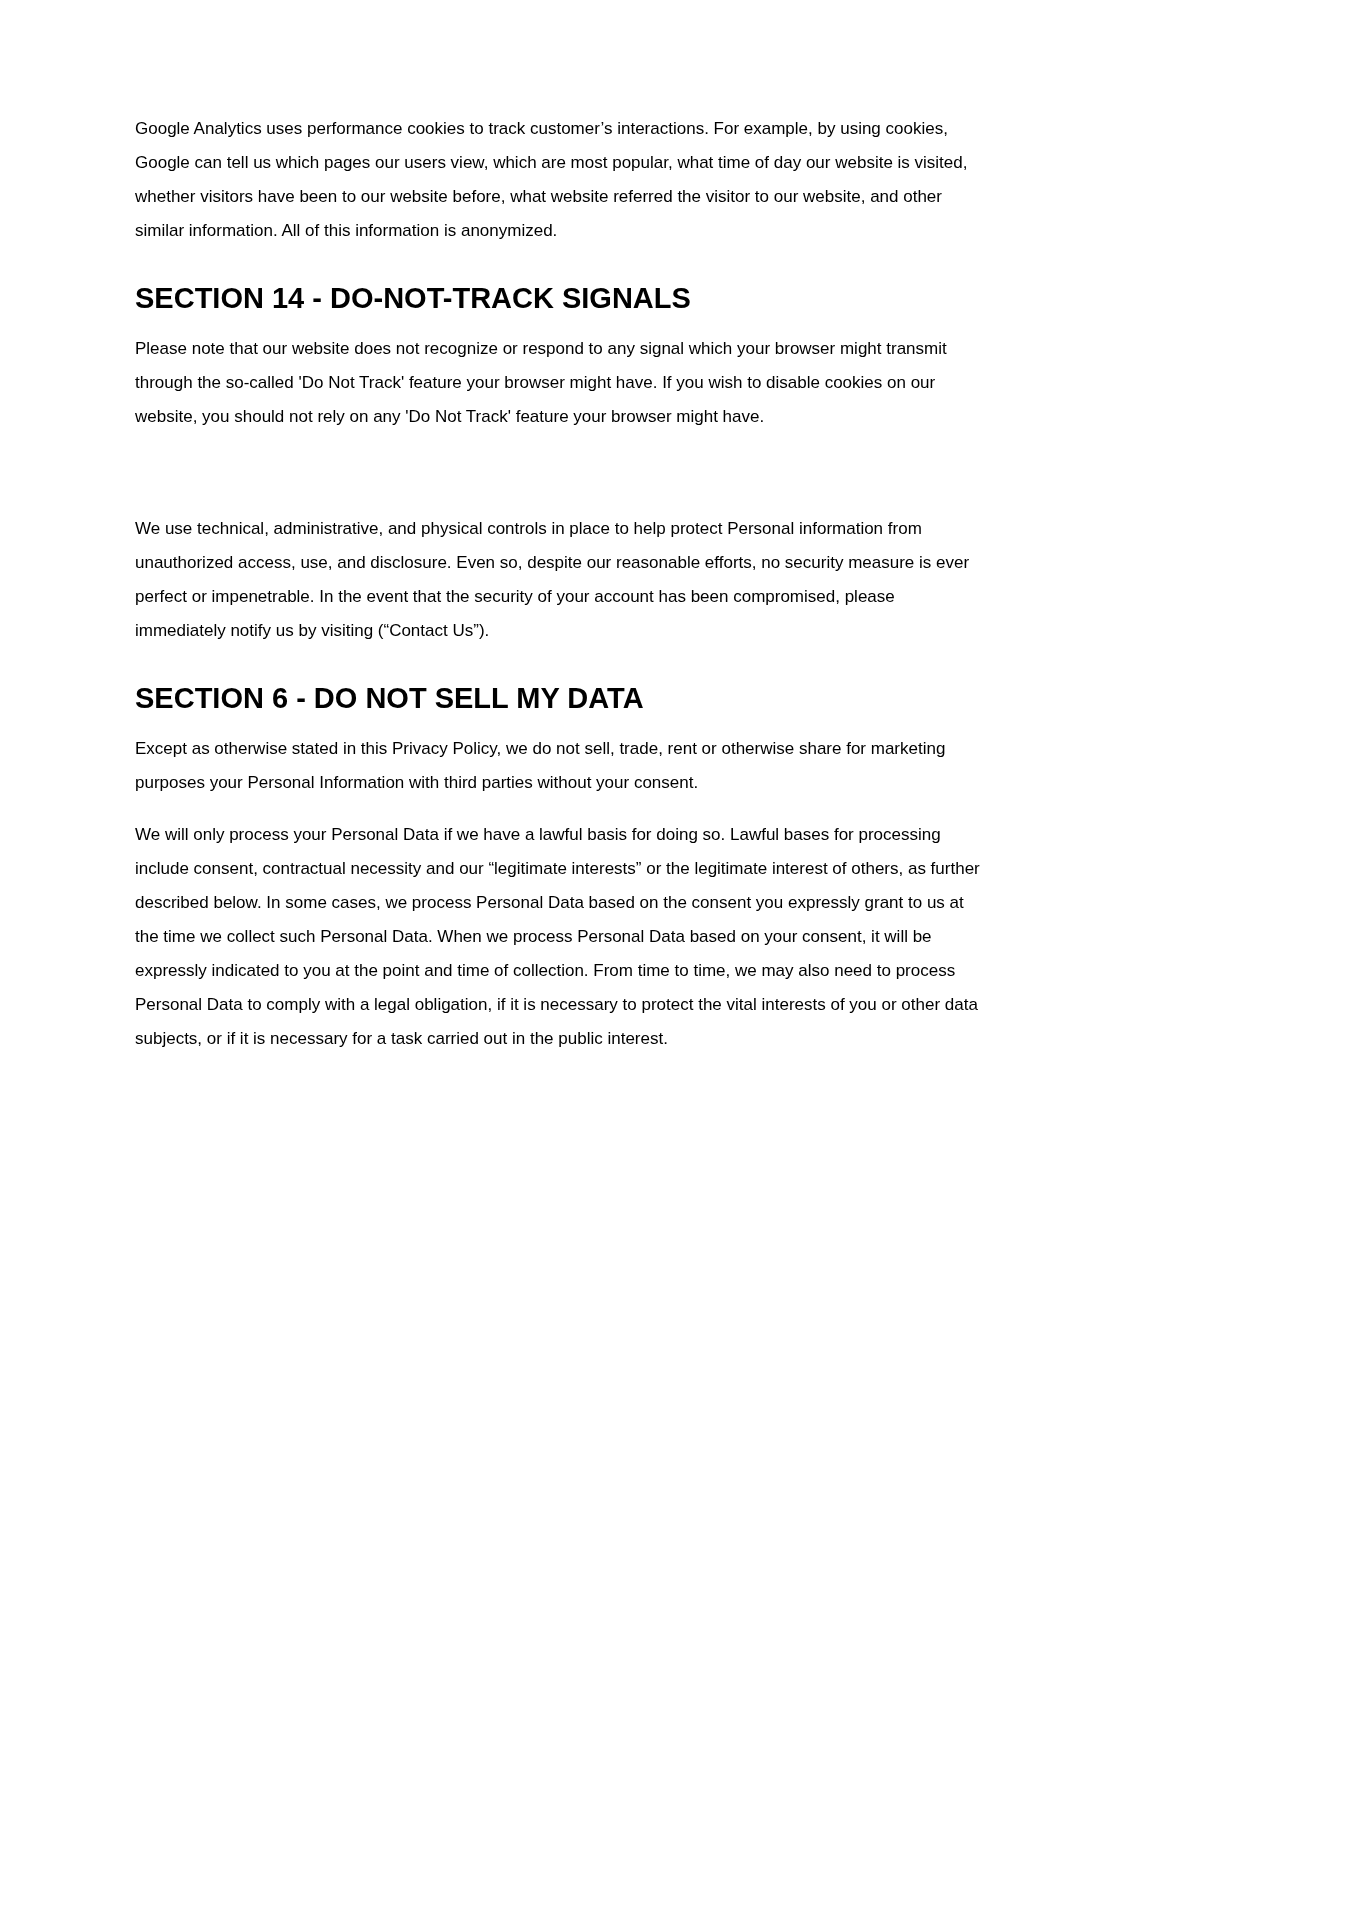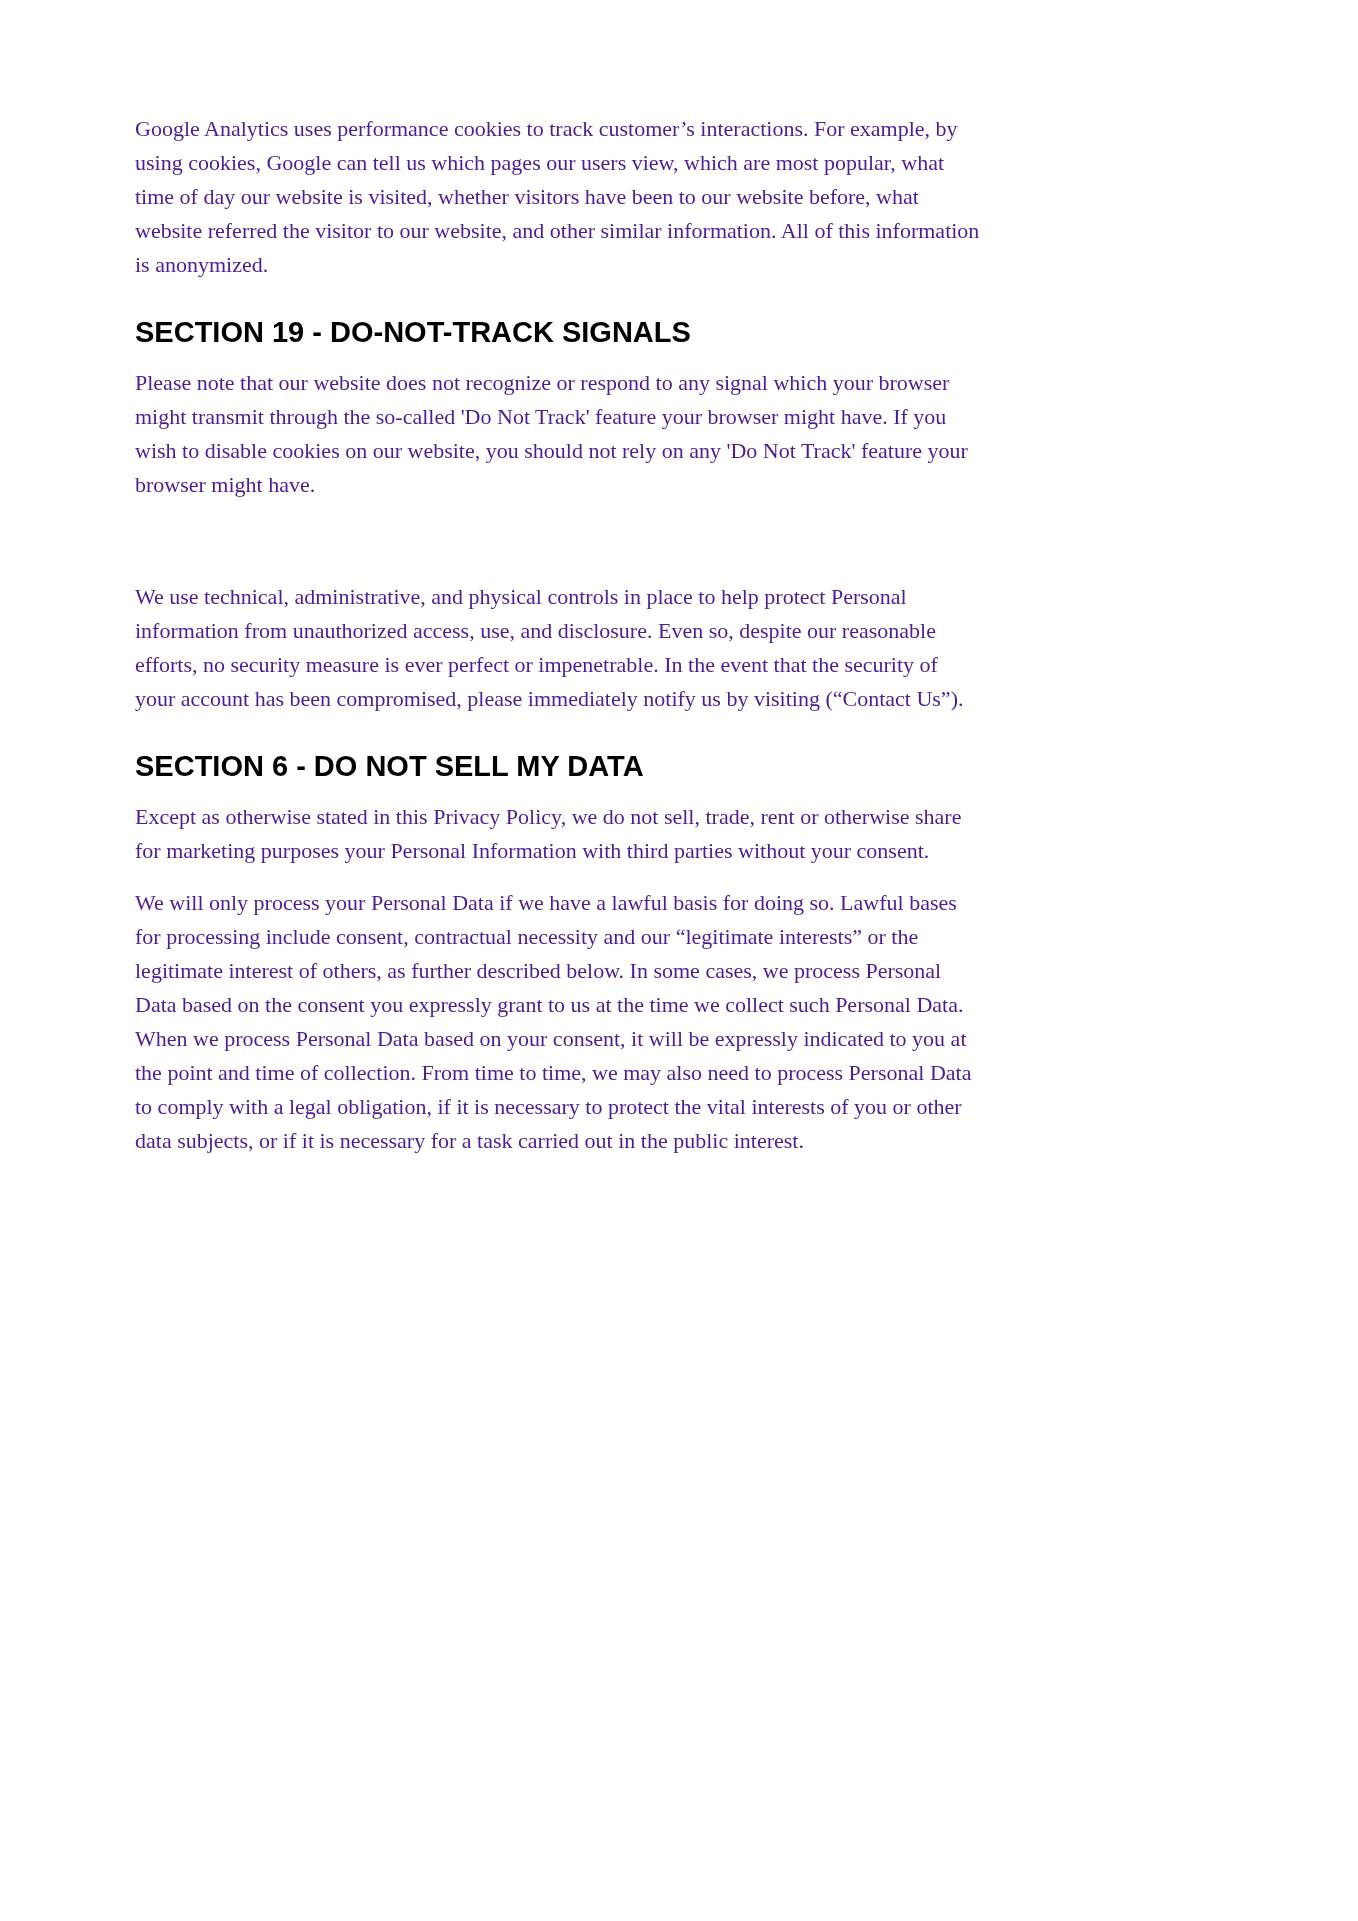--- a/index.html
+++ b/index.html
@@ -14,25 +14,25 @@
     background: #ffffff;
     box-sizing: border-box;
     padding: 112px 135px 0 135px;
     color: #000000;
     overflow: hidden;
   }
   .doc-body {
     width: 848px;
   }
   .para {
-    font-family: Liberation Serif, serif;
-    font-size: 22px;
+    font-family: Liberation Sans, sans-serif;
+    font-size: 17px;
     line-height: 34px;
     margin: 0 0 18px 0;
-    color: #4c1d95;
+    color: #000000;
   }
   .heading {
     font-family: "Liberation Sans", "DejaVu Sans", sans-serif;
     font-weight: 700;
     font-size: 29px;
     line-height: 36px;
     letter-spacing: 0px;
     margin: 32px 0 16px 0;
     color: #000000;
   }
@@ -41,21 +41,21 @@
   }
 </style>
 </head>
 <body>
 
 <div class="page">
   <div class="doc-body">
 
     <p class="para">Google Analytics uses performance cookies to track customer’s interactions. For example, by using cookies, Google can tell us which pages our users view, which are most popular, what time of day our website is visited, whether visitors have been to our website before, what website referred the visitor to our website, and other similar information. All of this information is anonymized.</p>
 
-    <h1 class="heading">SECTION 19 - DO-NOT-TRACK SIGNALS</h1>
+    <h1 class="heading">SECTION 14 - DO-NOT-TRACK SIGNALS</h1>
 
     <p class="para">Please note that our website does not recognize or respond to any signal which your browser might transmit through the so-called 'Do Not Track' feature your browser might have. If you wish to disable cookies on our website, you should not rely on any 'Do Not Track' feature your browser might have.</p>
 
     <div class="section-spacer"></div>
 
 
     <p class="para">We use technical, administrative, and physical controls in place to help protect Personal information from unauthorized access, use, and disclosure. Even so, despite our reasonable efforts, no security measure is ever perfect or impenetrable. In the event that the security of your account has been compromised, please immediately notify us by visiting (“Contact Us”).</p>
 
     <h1 class="heading">SECTION 6 - DO NOT SELL MY DATA</h1>
 

